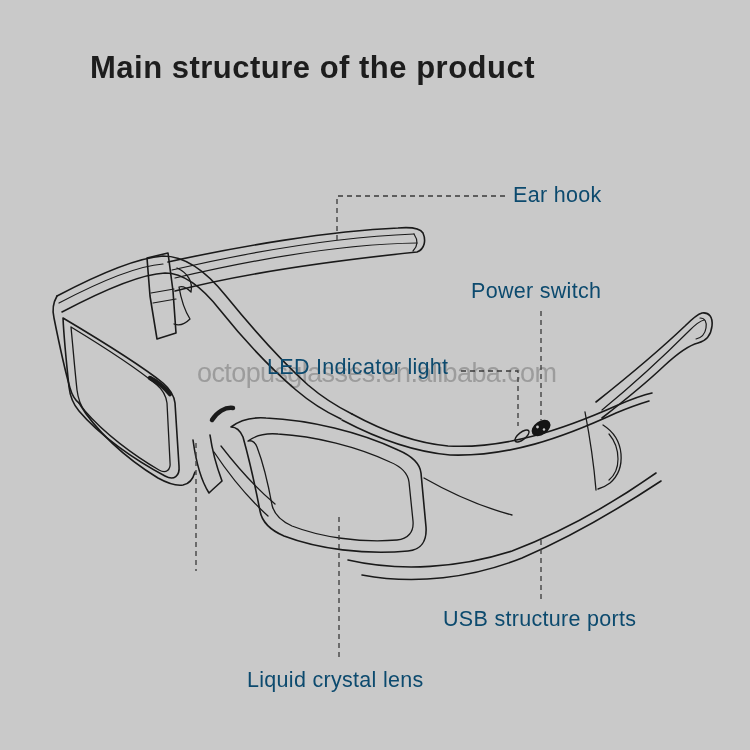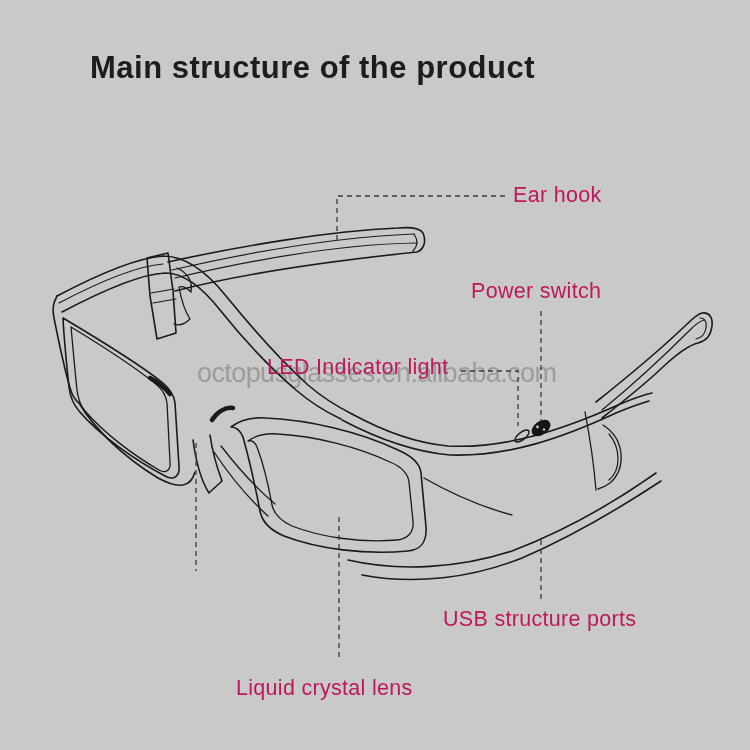--- a/index.html
+++ b/index.html
@@ -18,29 +18,29 @@
   }
   .drawing{position:absolute;left:0;top:0;z-index:2;}
   .watermark{
     position:absolute;left:197px;top:358px;z-index:1;
     font-size:27px;letter-spacing:-0.6px;
     color:rgba(118,118,118,0.55);
     white-space:nowrap;
   }
   .part-label{
     position:absolute;z-index:3;
-    font-size:21.5px;font-weight:400;color:#be185d;
+    font-size:21.5px;font-weight:400;color:#0c4a6e;
     letter-spacing:0.3px;white-space:nowrap;
   }
   .lbl-ear-hook{left:513px;top:183px;}
   .lbl-power-switch{left:471px;top:279px;}
   .lbl-led-indicator{left:267px;top:355px;}
   .lbl-signal-window{left:120px;top:576px;}
   .lbl-usb-ports{left:443px;top:607px;}
-  .lbl-lc-lens{left:236px;top:668px;margin-top:8px;}
+  .lbl-lc-lens{left:247px;top:668px;}
 </style>
 </head>
 <body>
 
 <div class="canvas">
 
   <div class="page-title">Main structure of the product</div>
 
   <div class="watermark">octopusglasses.en.alibaba.com</div>
 

